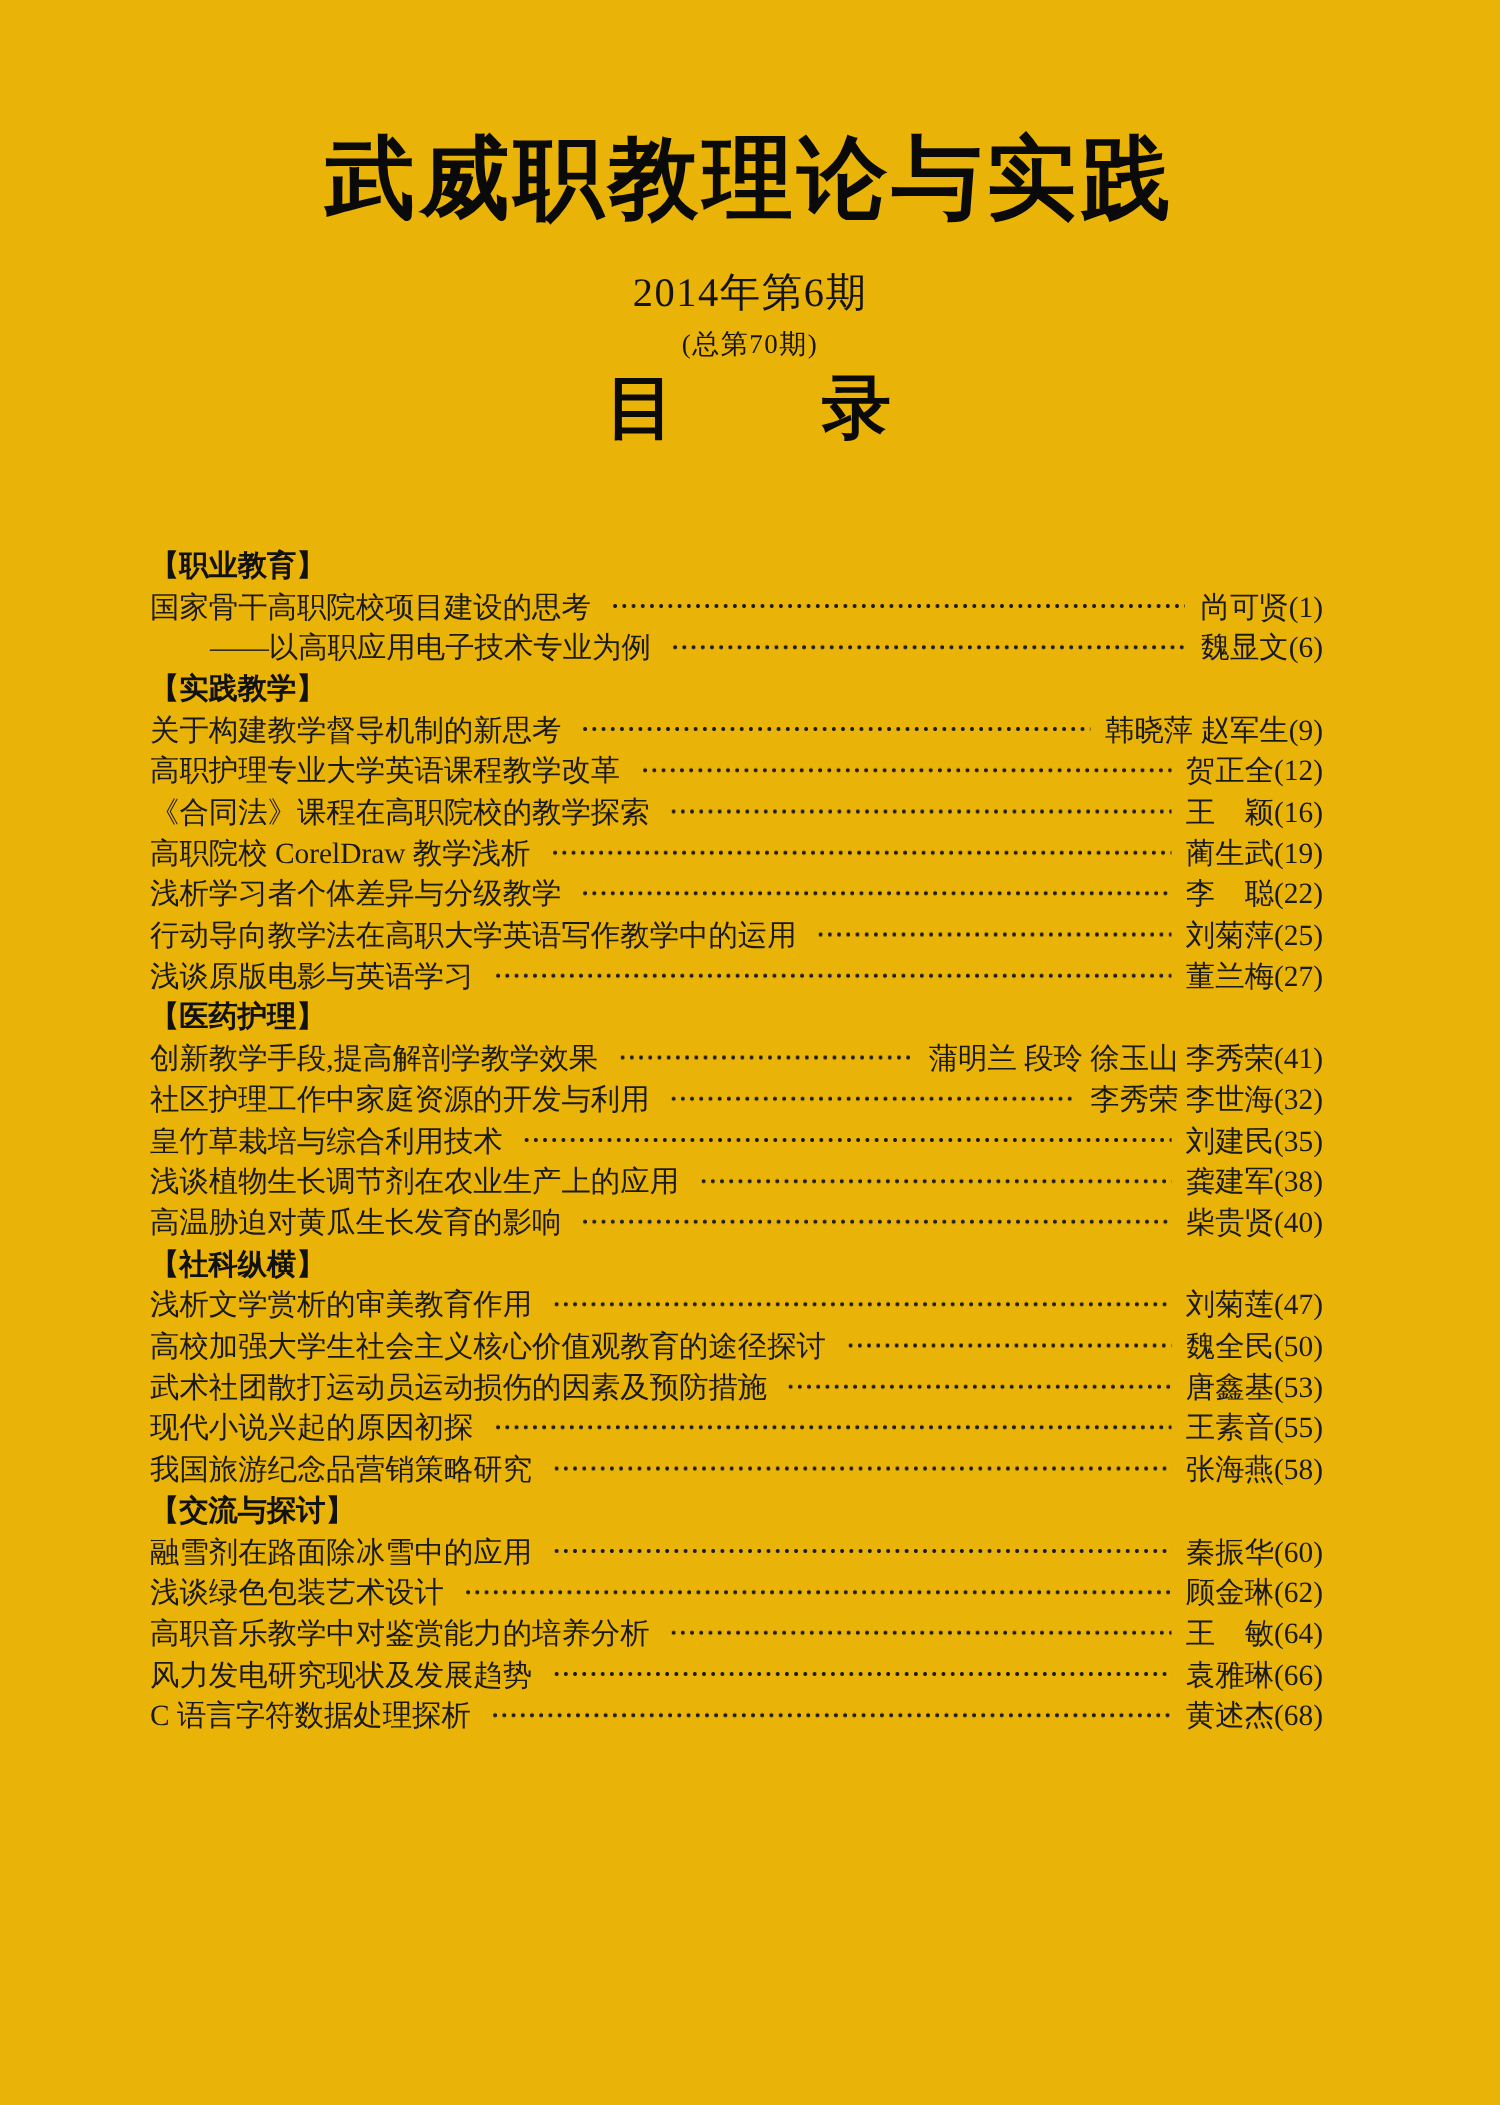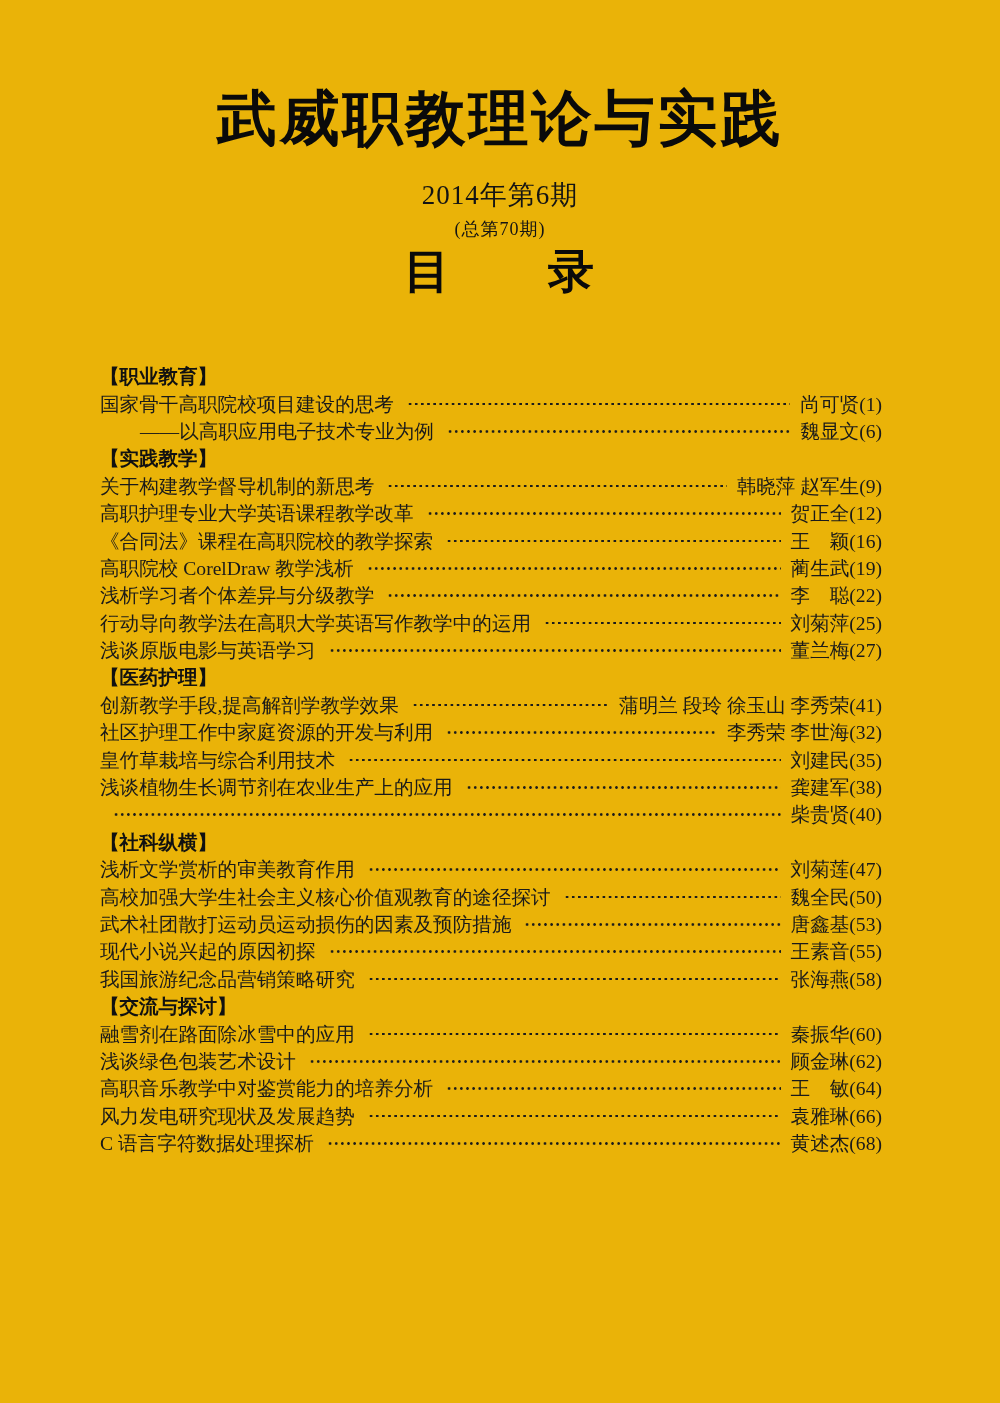--- a/index.html
+++ b/index.html
@@ -117,20 +117,21 @@
       <span class="t">皇竹草栽培与综合利用技术</span>
       <span class="leader"></span>
       <span class="ref"><span>刘建民</span><span>(35)</span></span>
     </div>
     <div class="toc-row">
       <span class="t">浅谈植物生长调节剂在农业生产上的应用</span>
       <span class="leader"></span>
       <span class="ref"><span>龚建军</span><span>(38)</span></span>
     </div>
     <div class="toc-row">
+      <span class="t">高温胁迫对黄瓜生长发育的影响</span>
       <span class="leader"></span>
       <span class="ref"><span>柴贵贤</span><span>(40)</span></span>
     </div>
 
     <div class="section-row">【社科纵横】</div>
 
     <div class="toc-row">
       <span class="t">浅析文学赏析的审美教育作用</span>
       <span class="leader"></span>
       <span class="ref"><span>刘菊莲</span><span>(47)</span></span>

